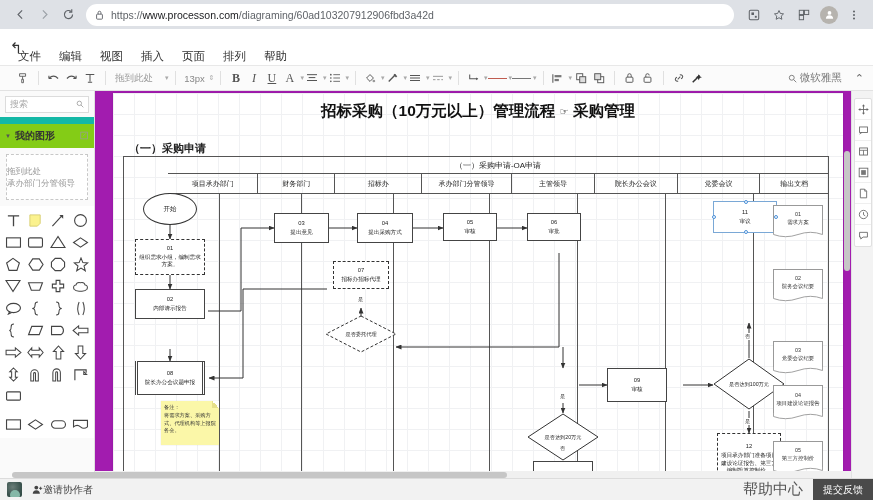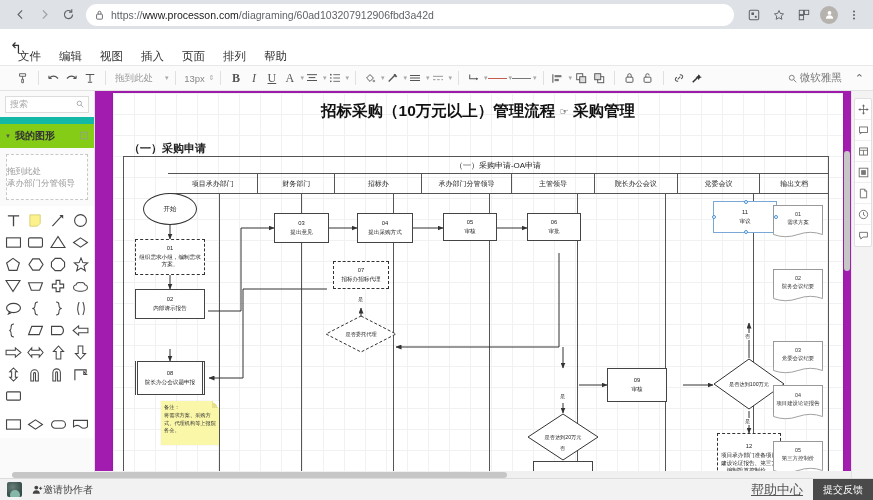--- a/index.html
+++ b/index.html
@@ -263,21 +263,21 @@
   .sb-avatar::after{
     content:''; position:absolute; left:3px; top:8px; width:10px; height:10px;
     border-radius:50%; background:#84b7a7;
   }
   .invite {
     display: flex; align-items: flex-end; margin-left: 10px;
     font-size: 10px; color: #444;
   }
   .sb-right { margin-left: auto; display: flex; align-items: stretch; height: 22px; }
   .sb-help {
-    display: flex; align-items: center; padding: 0 10px; font-size: 13px; color: #555; text-decoration: underline;
+    display: flex; align-items: center; padding: 0 10px; font-size: 15px; color: #555;
   }
   .sb-feedback {
     display: flex; align-items: center; padding: 0 10px; font-size: 10px;
     color: #fff; background: #4a4a4a;
   }
 </style>
 </head>
 <body>
 
 <div class="browser-bar">

